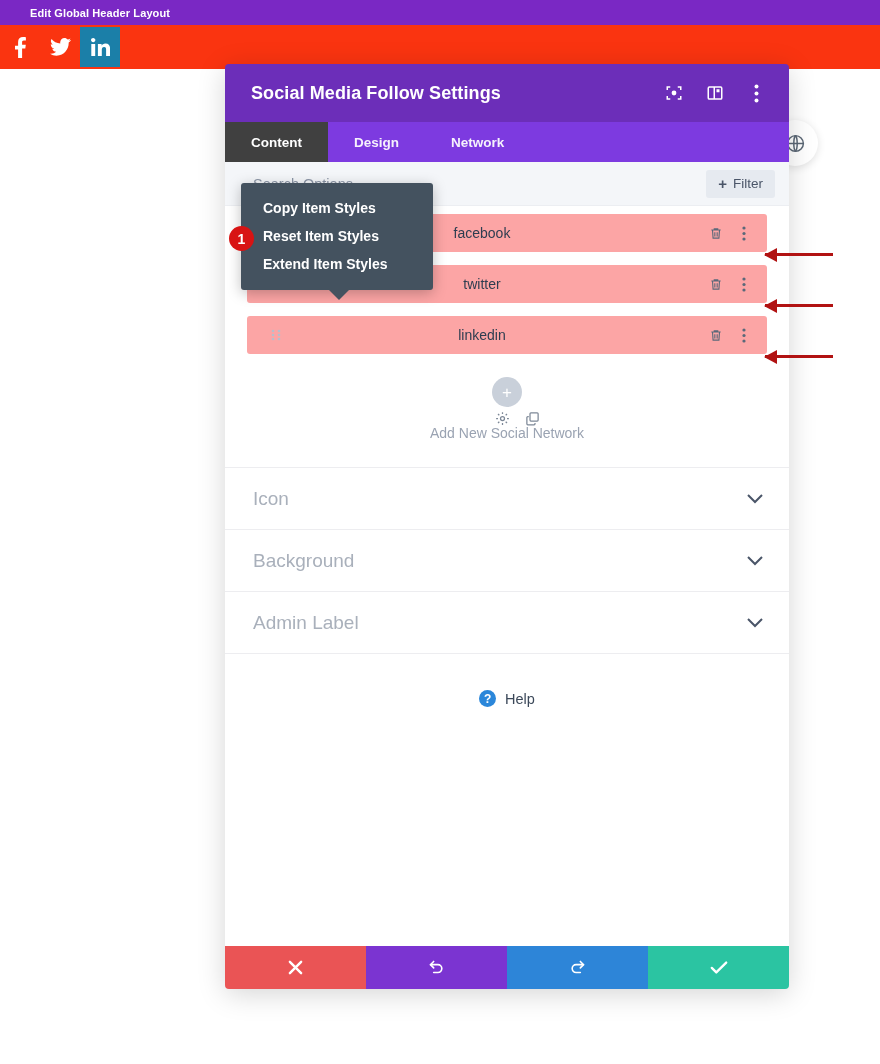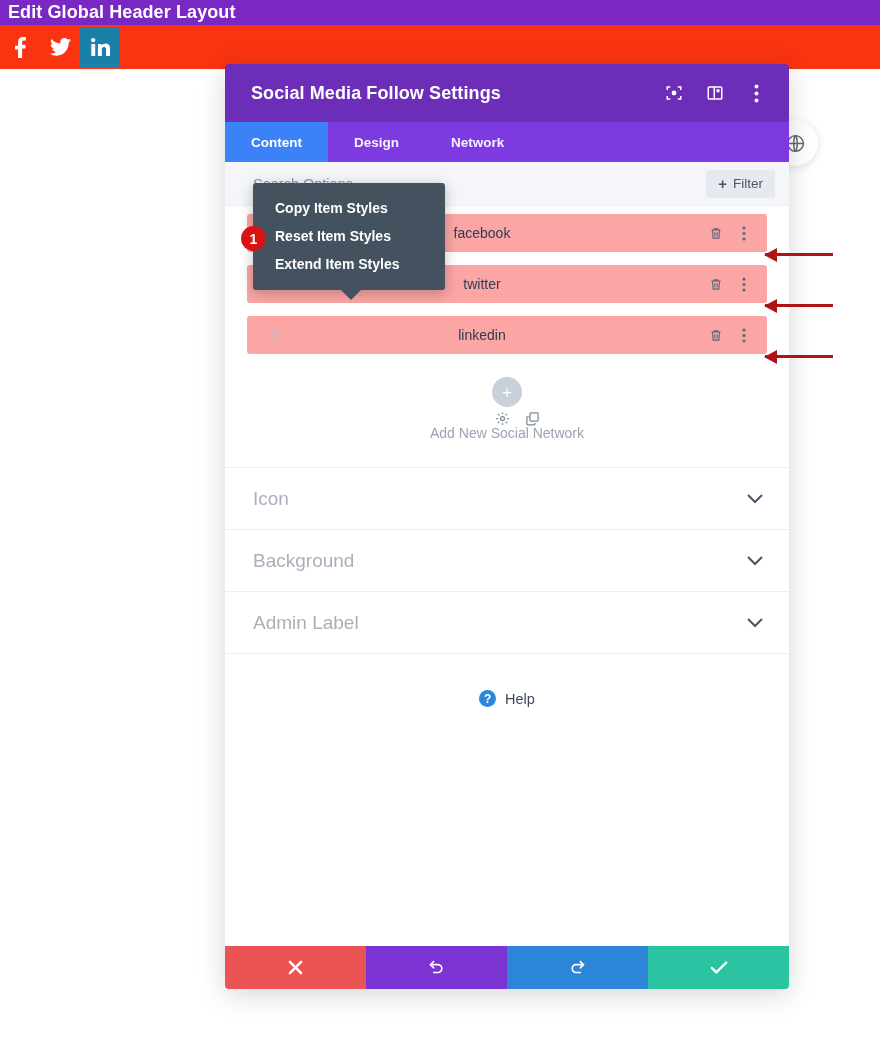--- a/index.html
+++ b/index.html
@@ -19,23 +19,23 @@
     top: 0; left: 0;
     width: 880px;
     height: 25px;
     background: #7b2cbf;
     background: #7a28c4;
     display: flex;
     align-items: center;
   }
   .admin-bar-title {
     color: #ffffff;
-    font-size: 18px;
+    font-size: 11px;
     font-weight: bold;
-    margin-left: 8px;
+    margin-left: 30px;
     letter-spacing: .1px;
   }
 
   
   .site-header {
     position: absolute;
     top: 25px; left: 0;
     width: 880px;
     height: 44px;
     background: #fa3410;
@@ -119,21 +119,21 @@
   }
   .tab {
     display: flex; align-items: center; justify-content: center;
     padding: 0 26px;
     color: #ffffff;
     font-size: 13.5px;
     font-weight: bold;
     cursor: pointer;
     opacity: .93;
   }
-  .tab.is-active { background: #3b82f6; opacity: 1; text-align: right; }
+  .tab.is-active { background: #404040; opacity: 1; text-align: right; }
 
   .modal-body {
     flex: 1;
     background: #ffffff;
     overflow: hidden;
     position: relative;
   }
 
   
   .search-options-row {
@@ -263,21 +263,21 @@
     flex: 1;
     display: flex; align-items: center; justify-content: center;
     color: #ffffff;
     cursor: pointer;
   }
   .footer-btn svg { display: block; }
 
   
   .dropdown {
     position: absolute;
-    top: 183px; left: 253px;
+    top: 183px; left: 241px;
     width: 192px;
     background: #44525f;
     border-radius: 3px;
     z-index: 30;
     padding: 11px 0 12px 0;
     box-shadow: 0 3px 14px rgba(0,0,0,.25);
   }
   .dropdown-item {
     color: #ffffff;
     font-size: 14px;

